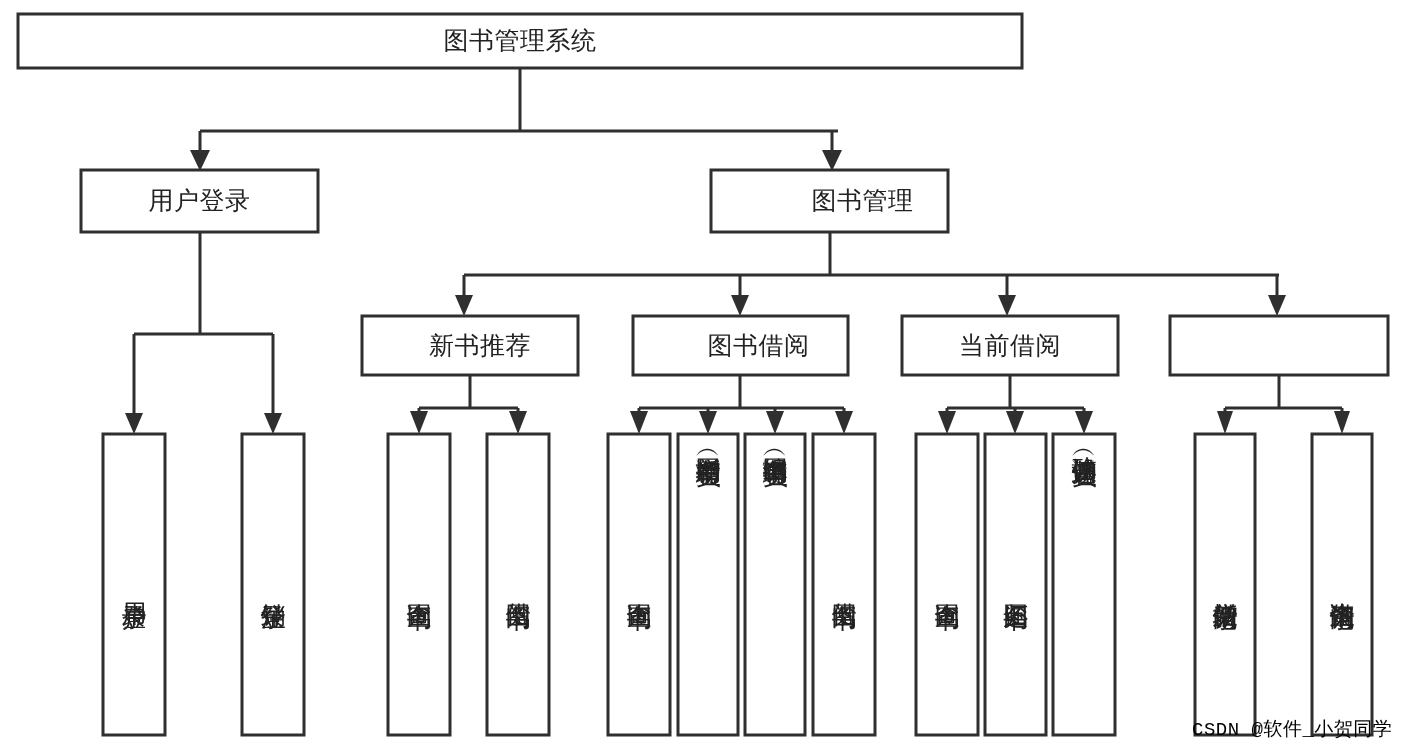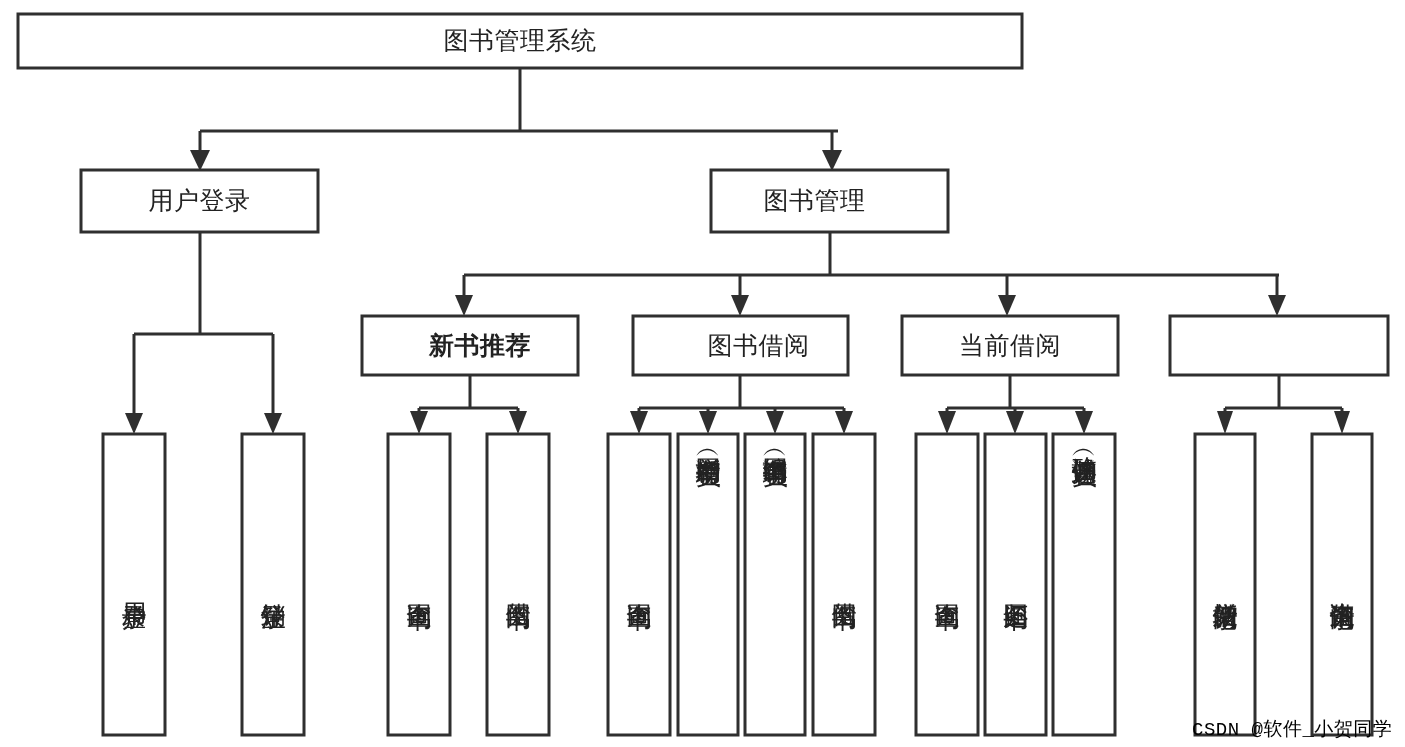--- a/index.html
+++ b/index.html
@@ -180,23 +180,23 @@
     <rect class="node-box" x="916" y="434" width="62" height="301"></rect>
     <rect class="node-box" x="985" y="434" width="61" height="301"></rect>
     <rect class="node-box" x="1053" y="434" width="62" height="301"></rect>
     <rect class="node-box" x="1195" y="434" width="60" height="301"></rect>
     <rect class="node-box" x="1312" y="434" width="60" height="301"></rect>
   </svg>
 
   <div class="node-label horiz" style="left:18px;  top:14px;  width:1004px; height:54px;">图书管理系统</div>
 
   <div class="node-label horiz" style="left:81px;  top:170px; width:237px; height:62px;">用户登录</div>
-  <div class="node-label horiz" style="left:711px; top:170px; width:207px; height:62px;">图书管理</div>
-
-  <div class="node-label horiz" style="left:362px;  top:316px; width:236px; height:59px;font-weight:bold;">新书推荐</div>
+  <div class="node-label horiz" style="left:711px; top:170px; width:207px; height:62px;padding-left:48px;">图书管理</div>
+
+  <div class="node-label horiz" style="left:362px;  top:316px; width:236px; height:59px;">新书推荐</div>
   <div class="node-label horiz" style="left:633px;  top:316px; width:251px; height:59px;">图书借阅</div>
   <div class="node-label horiz" style="left:902px;  top:316px; width:216px; height:59px;">当前借阅</div>
 
   <div class="node-label vert" style="left:103px;  top:434px; width:62px; height:301px;">用户登录</div>
   <div class="node-label vert" style="left:242px;  top:434px; width:62px; height:301px;">注销登录</div>
   <div class="node-label vert" style="left:388px;  top:434px; width:62px; height:301px;">查询图书</div>
   <div class="node-label vert" style="left:487px;  top:434px; width:62px; height:301px;">借阅图书</div>
   <div class="node-label vert" style="left:608px;  top:434px; width:62px; height:301px;">查询图书</div>
   <div class="node-label vert top-aligned" style="left:678px; top:434px; width:60px; height:301px;">新增图书（管理员）</div>
   <div class="node-label vert top-aligned" style="left:745px; top:434px; width:60px; height:301px;">编辑图书（管理员）</div>

